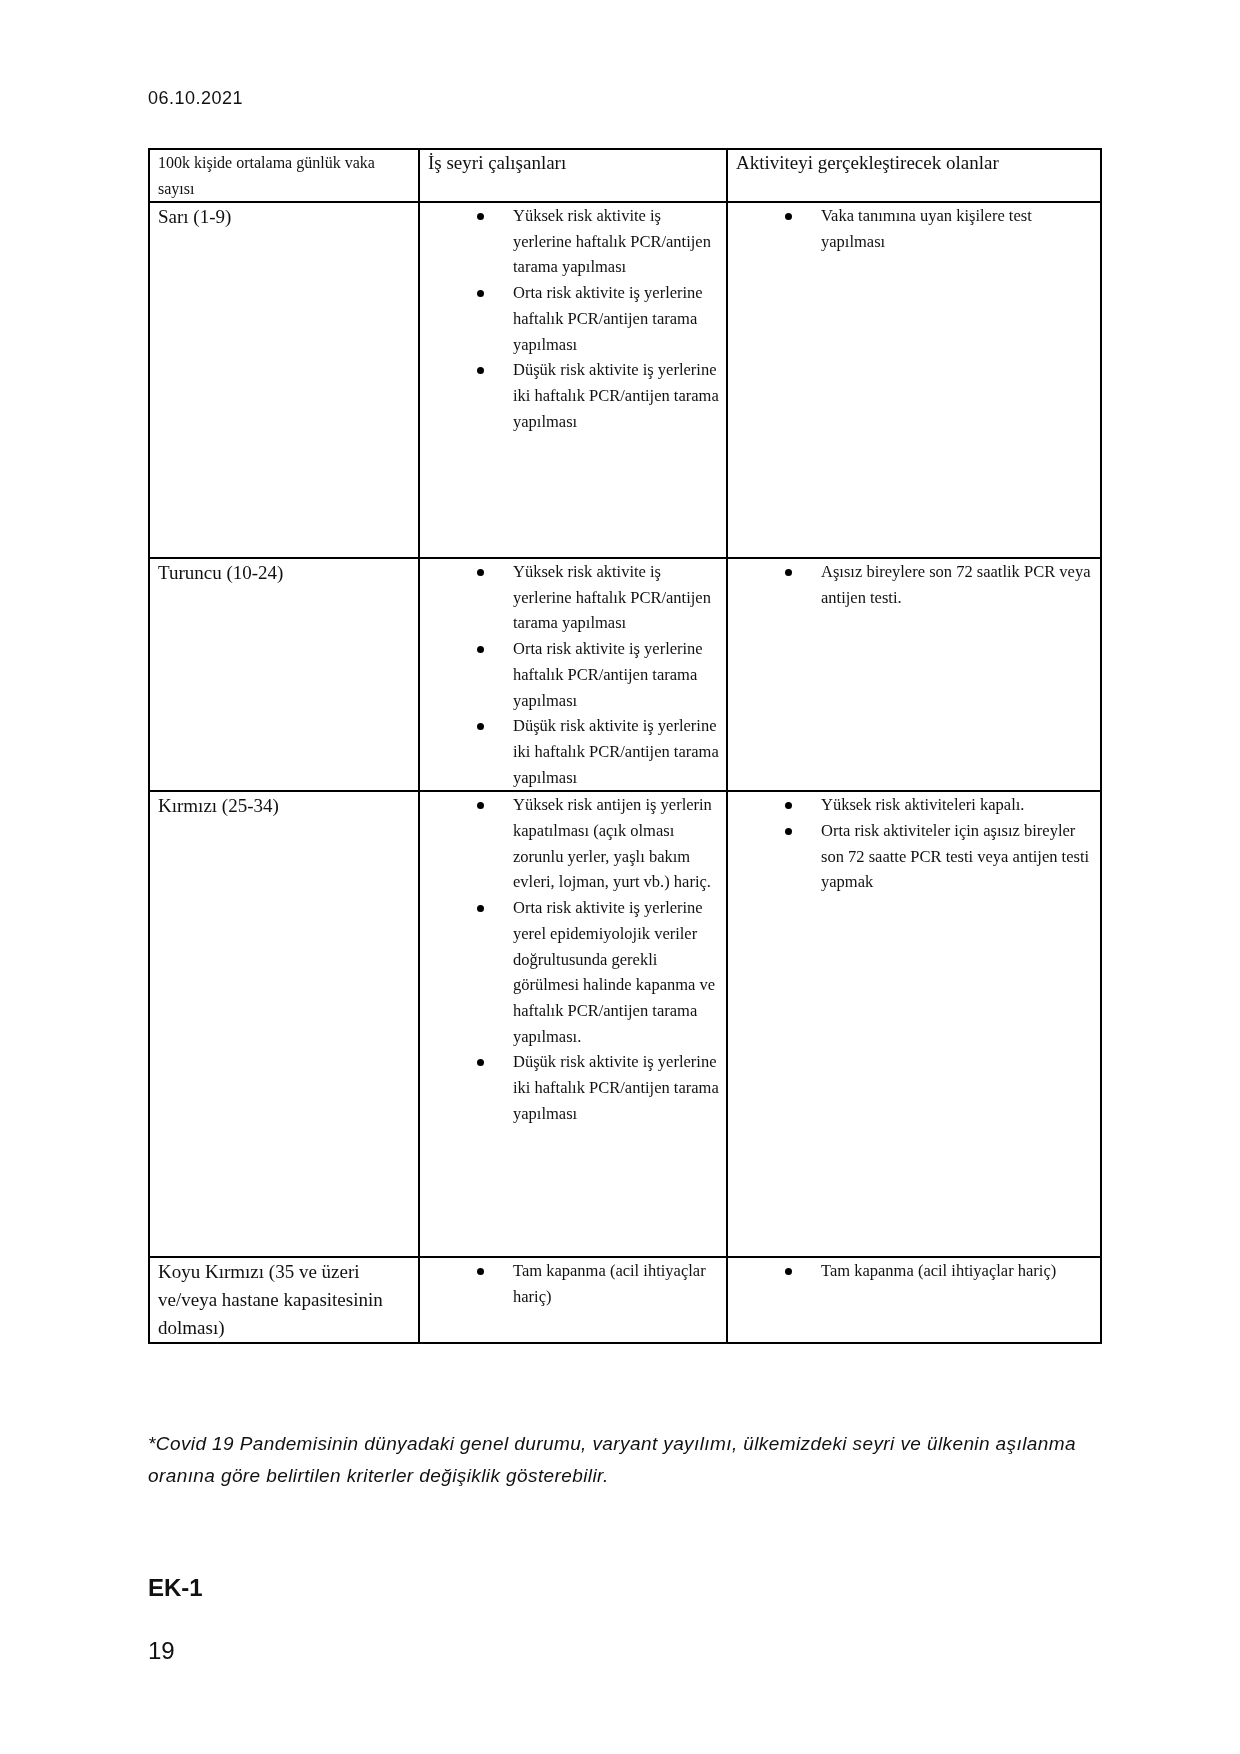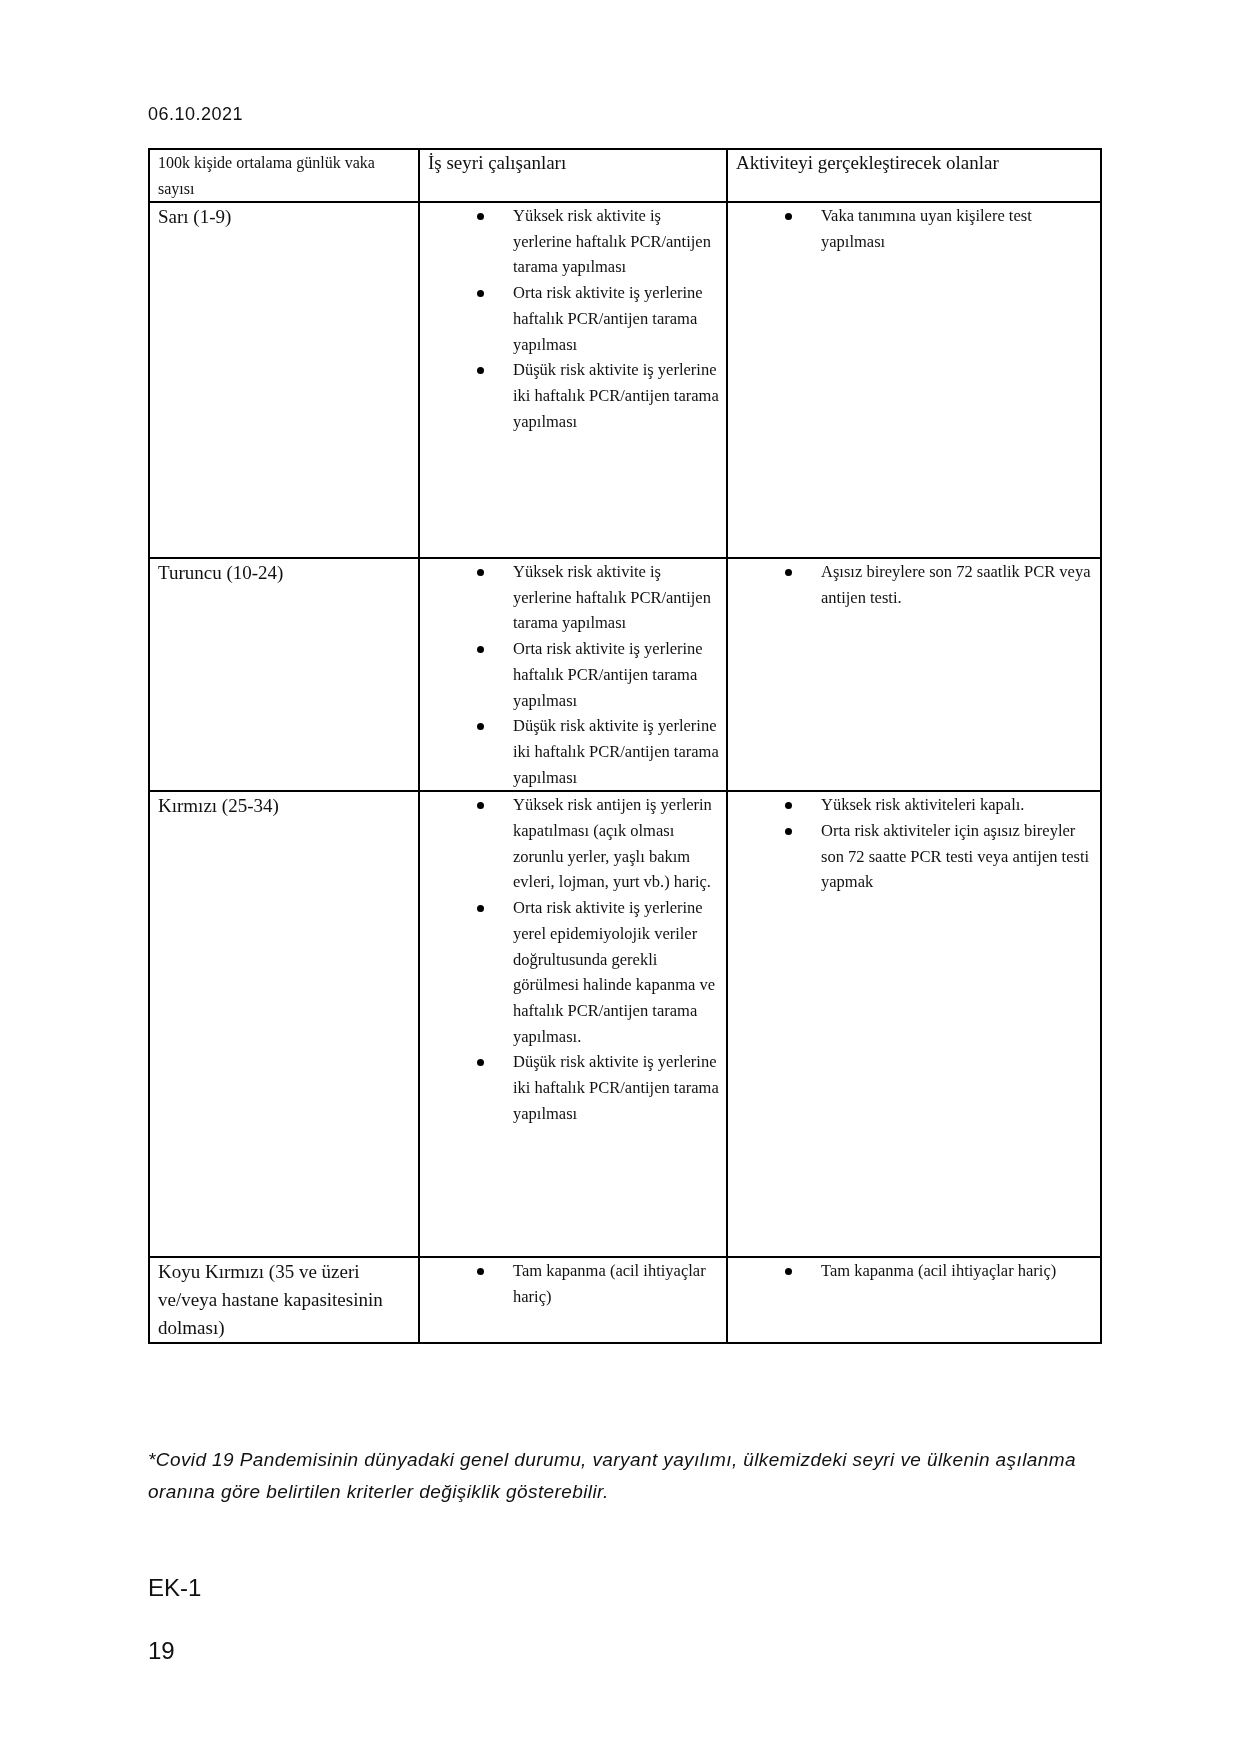--- a/index.html
+++ b/index.html
@@ -2,21 +2,21 @@
 <html><head>
 <meta charset="utf-8">
 <style>
   html, body { margin: 0; padding: 0; background: #ffffff; }
   body {
     width: 1240px; height: 1754px; position: relative; overflow: hidden;
     font-family: "Liberation Sans", "DejaVu Sans", sans-serif;
     color: #111111;
   }
   .date {
-    position: absolute; left: 148px; top: 104px;
+    position: absolute; left: 148px; top: 88px;
     font-size: 18px; letter-spacing: 0.5px; text-align: right;
   }
   table.grid {
     position: absolute; left: 148px; top: 148px;
     width: 952px;
     border-collapse: collapse;
     table-layout: fixed;
     font-size: 16.5px;
     line-height: 25.7px;
   }
@@ -35,25 +35,25 @@
   th.h2, th.h3 { font-size: 19px; padding-top: 3px; }
   td.level { font-size: 19px; line-height: 28px; padding-top: 0px; }
   ul.bl { list-style: none; margin: 0; padding: 0; }
   ul.bl li { position: relative; padding-left: 85px; }
   ul.bl li .dot {
     position: absolute; left: 49px; top: 10px;
     width: 7px; height: 7px; border-radius: 50%; background: #000;
   }
   .note {
     position: absolute; left: 148px; top: 1428px; width: 960px;
-    font-style: italic; font-size: 19px; line-height: 32px; letter-spacing: 0.4px; margin-top: 16px;
+    font-style: italic; font-size: 19px; line-height: 32px; letter-spacing: 0.4px;
   }
   .ek {
     position: absolute; left: 148px; top: 1574px;
-    font-weight: normal; font-size: 24px;
+    font-weight: bold; font-size: 24px;
   }
   .pageno {
     position: absolute; left: 148px; top: 1637px; font-size: 24px;
   }
 </style>
 </head>
 <body>
 
 <div class="date">06.10.2021</div>
 

